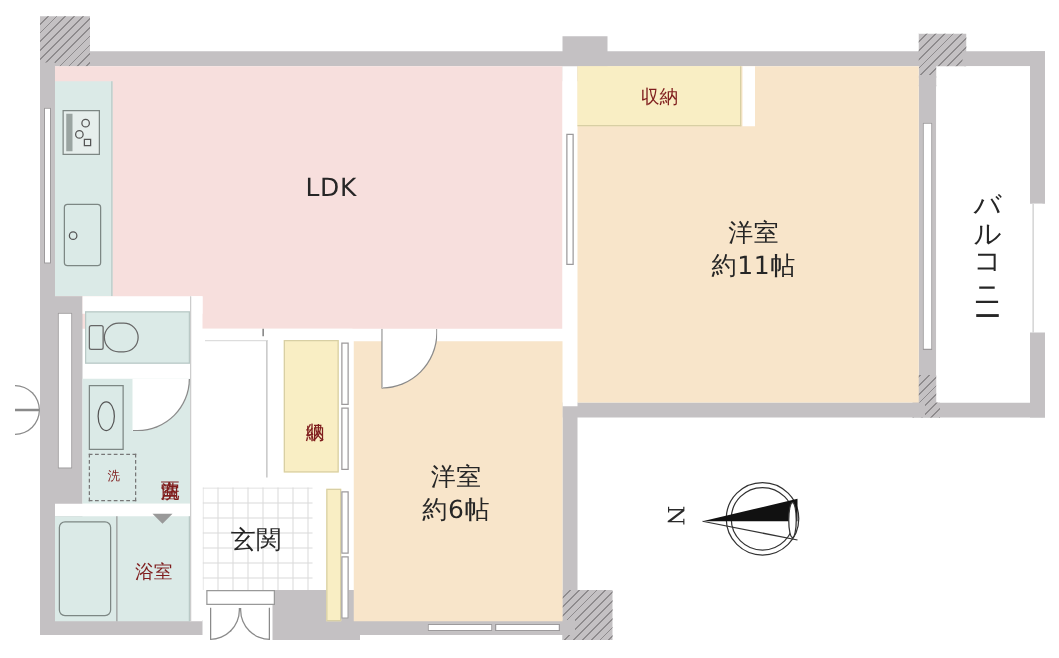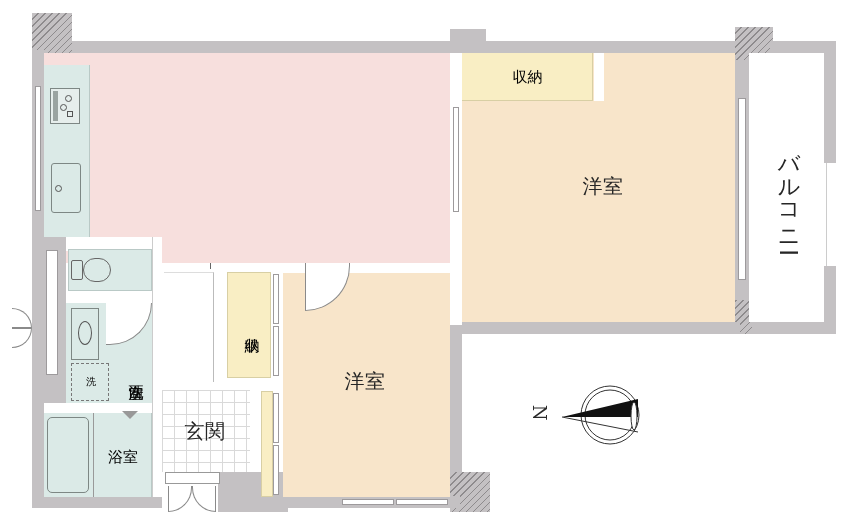--- a/index.html
+++ b/index.html
@@ -7,21 +7,21 @@
          font-family:"DejaVu Sans", "Liberation Sans", sans-serif; color:#2a2a2a; }
   .abs { position:absolute; box-sizing:border-box; }
   .wall { background:#c4c1c3; }
   .ldk { background:#f7dfdd; }
   .kitchen { background:#dbeae7; }
   .wet { background:#dbeae7; }
   .western { background:#f8e5ca; }
   .storage { background:#f9eec4; }
   .floor-white { background:#ffffff; }
   .room-label { position:absolute; text-align:center; font-size:20px; line-height:26px; letter-spacing:0.5px; color:#262626; }
-  .small-label { position:absolute; text-align:center; font-size:15px; line-height:20px; color:#000000; }
+  .small-label { position:absolute; text-align:center; font-size:15px; line-height:20px; color:#7f1d1d; }
   .vert { writing-mode:vertical-rl; text-orientation:upright; }
   .hatch { background-image:repeating-linear-gradient(135deg, transparent 0 4px, #8e8b8d 4px 5px); background-color:#c4c1c3; }
   .window { background:#fff; border:1px solid #9d9a9c; }
   .tile { background-color:#fff;
           background-image:linear-gradient(#d9d9d9 1px, transparent 1px), linear-gradient(90deg, #d9d9d9 1px, transparent 1px);
           background-size:12px 12px; }
   .door-swing { border:1px solid #8a8a8a; background:#fff; }
 </style>
 </head>
 <body>
@@ -68,32 +68,34 @@
   <div class="abs" style="left:9px;top:15px;width:7px;height:7px;border:1px solid #555;border-radius:50%;"></div>
   <div class="abs" style="left:16px;top:22px;width:6px;height:6px;border:1px solid #555;"></div>
 </div>
 
 <div class="abs" style="left:51px;top:163px;width:30px;height:50px;border:1px solid #7d8784;border-radius:3px;">
   <div class="abs" style="left:3px;top:21px;width:7px;height:7px;border:1px solid #555;border-radius:50%;"></div>
 </div>
 
 <div class="abs window" style="left:35px;top:86px;width:6px;height:125px;"></div>
 <div class="room-label" style="left:200px;top:137px;width:130px;">
+  <div>LDK</div>
 </div>
 
 <div class="abs floor-white" style="left:450px;top:53px;width:12px;height:272px;"></div>
 <div class="abs window" style="left:453px;top:107px;width:6px;height:105px;"></div>
 
 <div class="abs western" style="left:462px;top:53px;width:273px;height:269px;"></div>
 <div class="abs storage" style="left:462px;top:53px;width:131px;height:48px;border-right:1px solid #d8cfa4;border-bottom:1px solid #d8cfa4;">
   <div class="small-label" style="left:0;top:14px;width:131px;">収納</div>
 </div>
 <div class="abs floor-white" style="left:594px;top:53px;width:10px;height:48px;"></div>
 <div class="room-label" style="left:548px;top:173px;width:110px;">
   <div>洋室</div>
+  <div>約11帖</div>
 </div>
 
 <div class="abs floor-white" style="left:749px;top:53px;width:75px;height:269px;"></div>
 <div class="room-label vert" style="left:772px;top:115px;width:30px;height:150px;font-size:22px;">バルコニー</div>
 
 <div class="abs floor-white" style="left:152px;top:263px;width:130px;height:130px;border-left:1px solid #ccc;"></div>
 <div class="abs" style="left:210px;top:263px;width:1px;height:6px;background:#666;"></div>
 <div class="abs" style="left:164px;top:272px;width:50px;height:110px;border-right:1px solid #bbb;border-top:1px solid #ddd;"></div>
 
 <div class="abs storage" style="left:227px;top:272px;width:44px;height:106px;border:1px solid #d8cfa4;">
@@ -102,20 +104,21 @@
 <div class="abs window" style="left:273px;top:274px;width:6px;height:50px;"></div>
 <div class="abs window" style="left:273px;top:326px;width:6px;height:50px;"></div>
 <div class="abs storage" style="left:261px;top:391px;width:12px;height:106px;border:1px solid #d8cfa4;"></div>
 <div class="abs window" style="left:273px;top:393px;width:6px;height:50px;"></div>
 <div class="abs window" style="left:273px;top:445px;width:6px;height:50px;"></div>
 
 <div class="abs western" style="left:283px;top:273px;width:167px;height:224px;"></div>
 <div class="abs door-swing" style="left:305px;top:263px;width:45px;height:48px;border-radius:0 0 48px 0;border-top:none;"></div>
 <div class="room-label" style="left:320px;top:368px;width:90px;">
   <div>洋室</div>
+  <div>約6帖</div>
 </div>
 
 <div class="abs tile" style="left:162px;top:390px;width:88px;height:82px;"></div>
 <div class="room-label" style="left:170px;top:418px;width:70px;font-size:20px;">玄関</div>
 <div class="abs floor-white" style="left:165px;top:472px;width:55px;height:12px;border:1px solid #999;"></div>
 <div class="abs door-swing" style="left:168px;top:486px;width:24px;height:26px;border-radius:0 0 24px 0;border-top:none;"></div>
 <div class="abs door-swing" style="left:192px;top:486px;width:24px;height:26px;border-radius:0 0 0 24px;border-top:none;"></div>
 
 <div class="abs wall" style="left:44px;top:237px;width:22px;height:180px;"></div>
 <div class="abs window" style="left:46px;top:250px;width:12px;height:125px;"></div>

